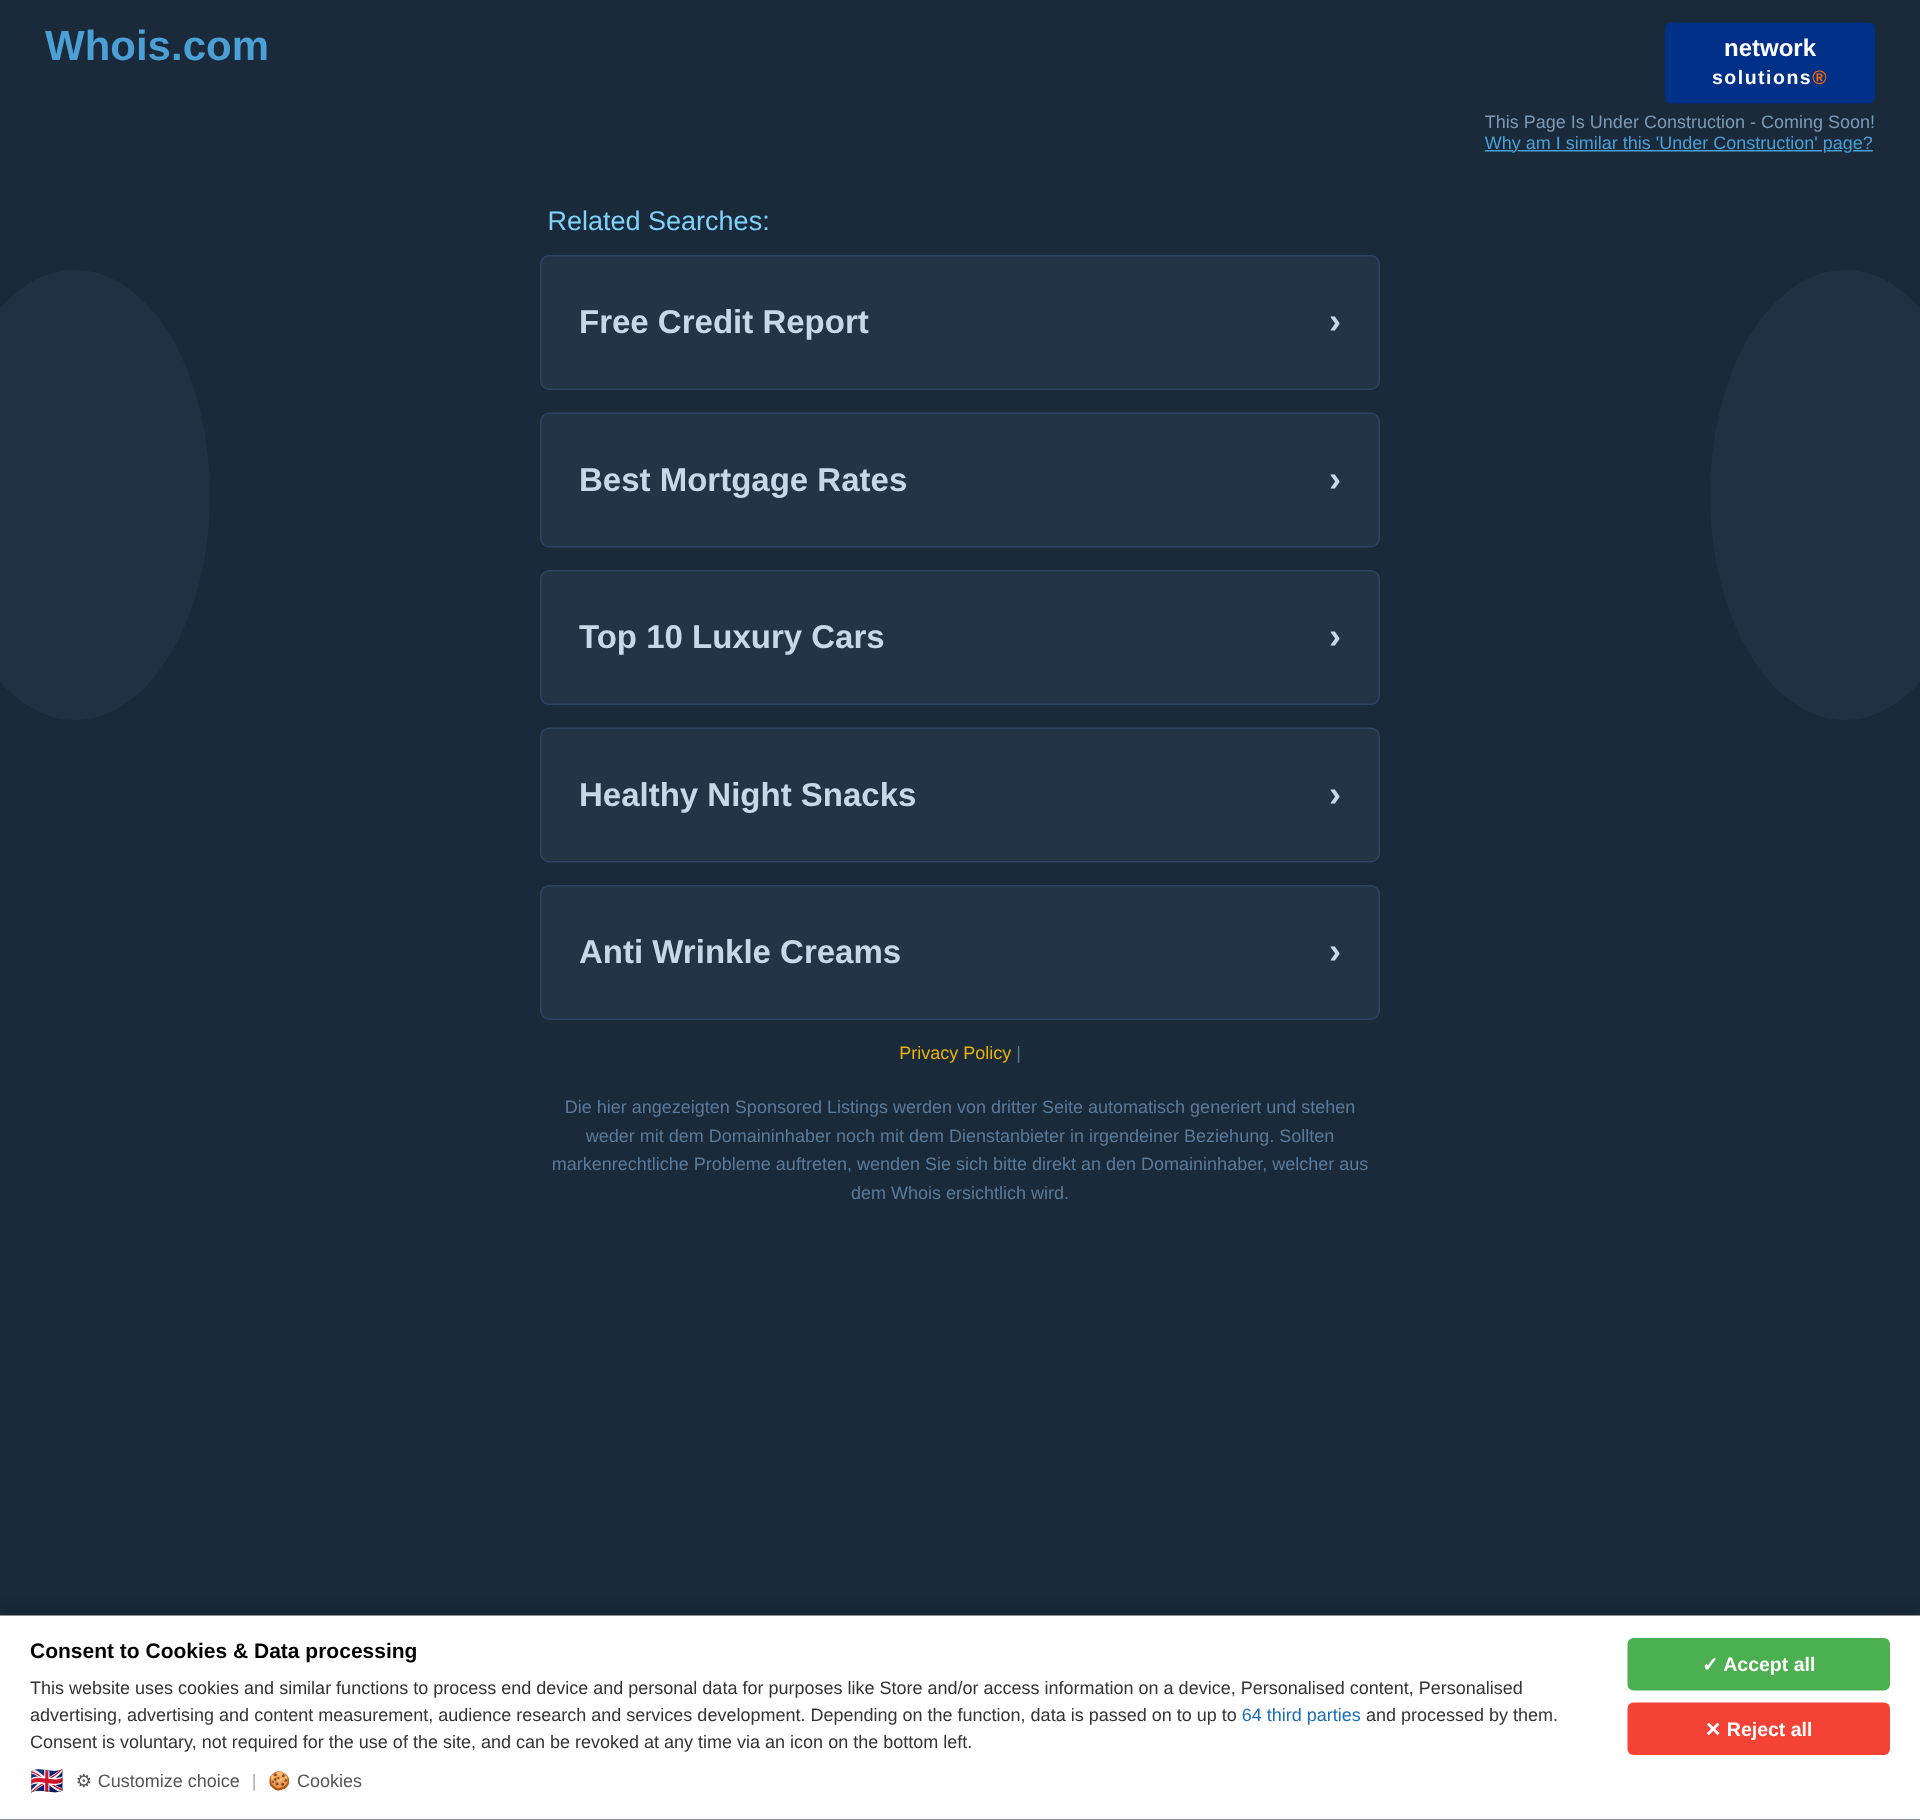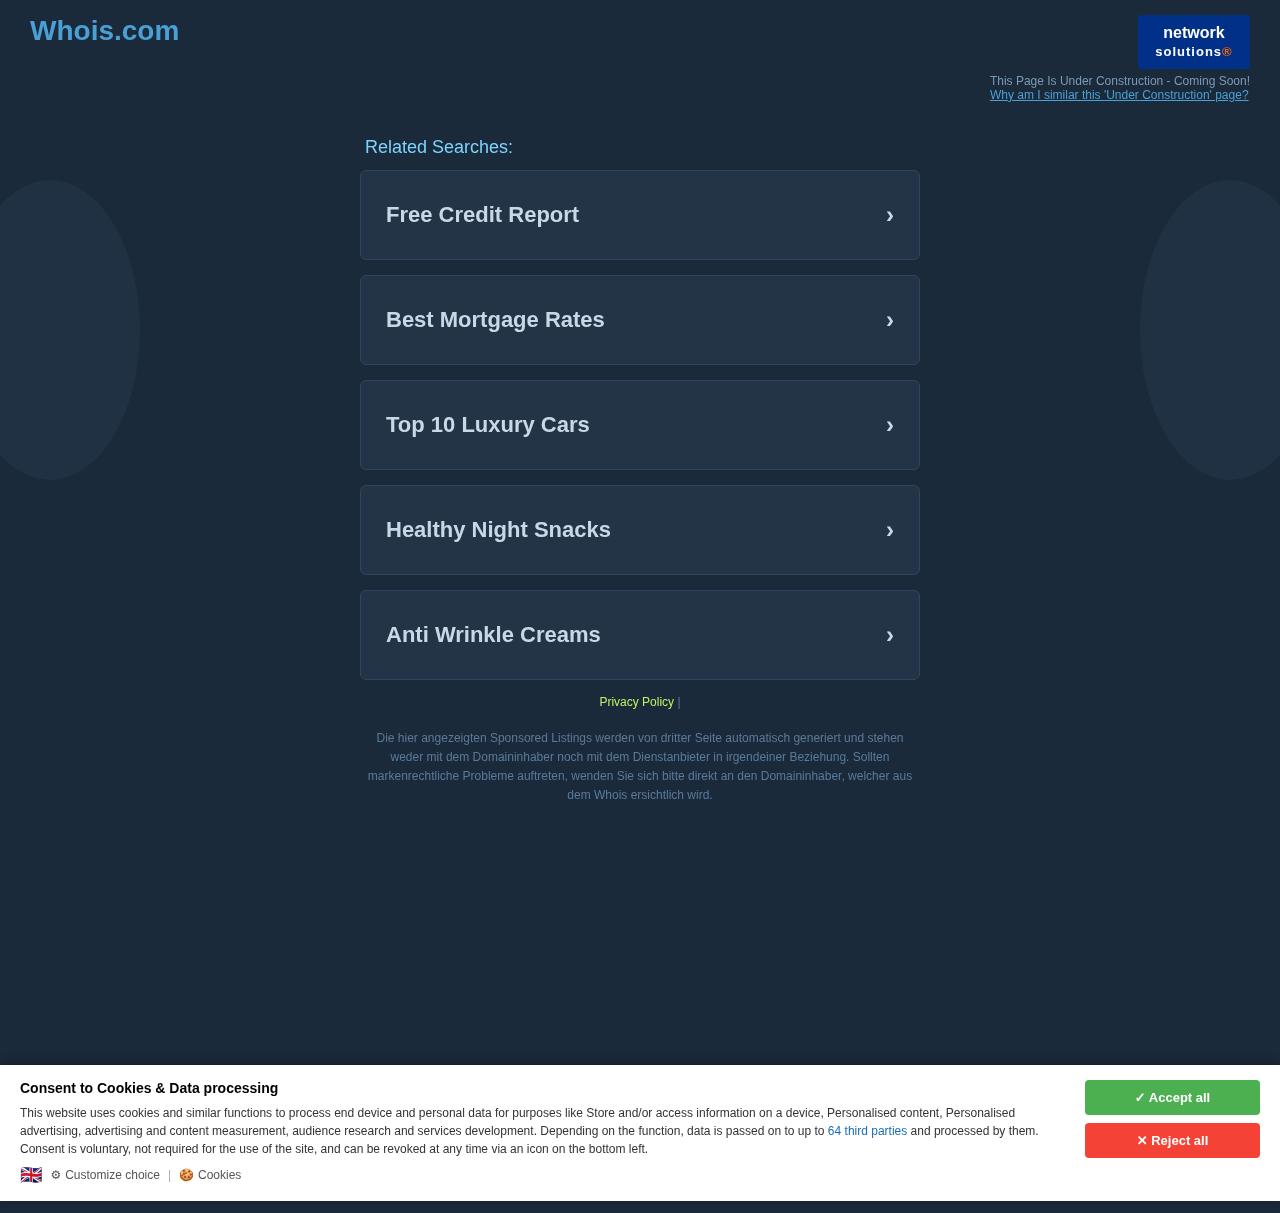--- a/index.html
+++ b/index.html
@@ -29,21 +29,21 @@
 
     .ns-logo {
       background-color: #003087;
       color: white;
       padding: 8px 16px;
       border-radius: 4px;
       font-size: 14px;
       font-weight: bold;
       text-align: center;
       line-height: 1.3;
-      width: 112px;
+      width: 140px;
     }
 
     .ns-logo .ns-network {
       font-size: 16px;
       font-weight: bold;
     }
     .ns-logo .ns-solutions {
       font-size: 13px;
       letter-spacing: 1px;
     }
@@ -151,37 +151,37 @@
     }
 
     .footer-privacy {
       text-align: center;
       margin-top: 15px;
       font-size: 12px;
       color: #5a7a9a;
     }
 
     .footer-privacy a {
-      color: #bef264;
+      color: #eab308;
       text-decoration: none;
     }
 
     .footer-disclaimer {
       text-align: center;
       max-width: 600px;
       margin: 20px auto;
       font-size: 12px;
       color: #5a7a9a;
       line-height: 1.6;
     }
 
     
     .cookie-banner {
       position: fixed;
-      bottom: 12px;
+      bottom: 0;
       left: 0;
       right: 0;
       background: white;
       padding: 15px 20px;
       z-index: 1000;
       display: flex;
       align-items: flex-start;
       gap: 20px;
       box-shadow: 0 -2px 10px rgba(0,0,0,0.3);
     }

